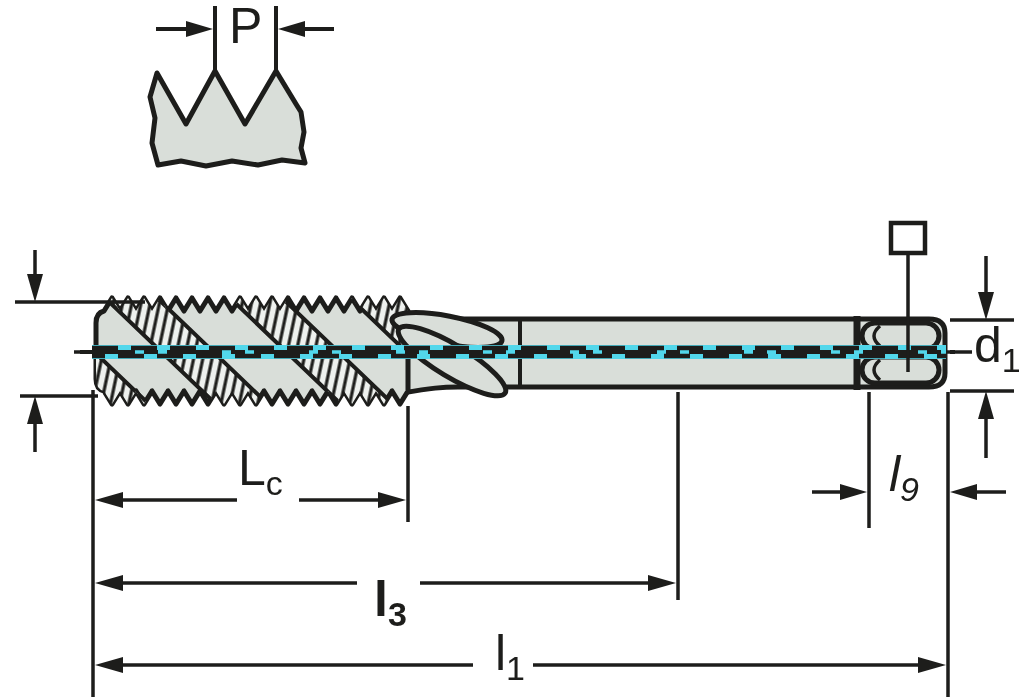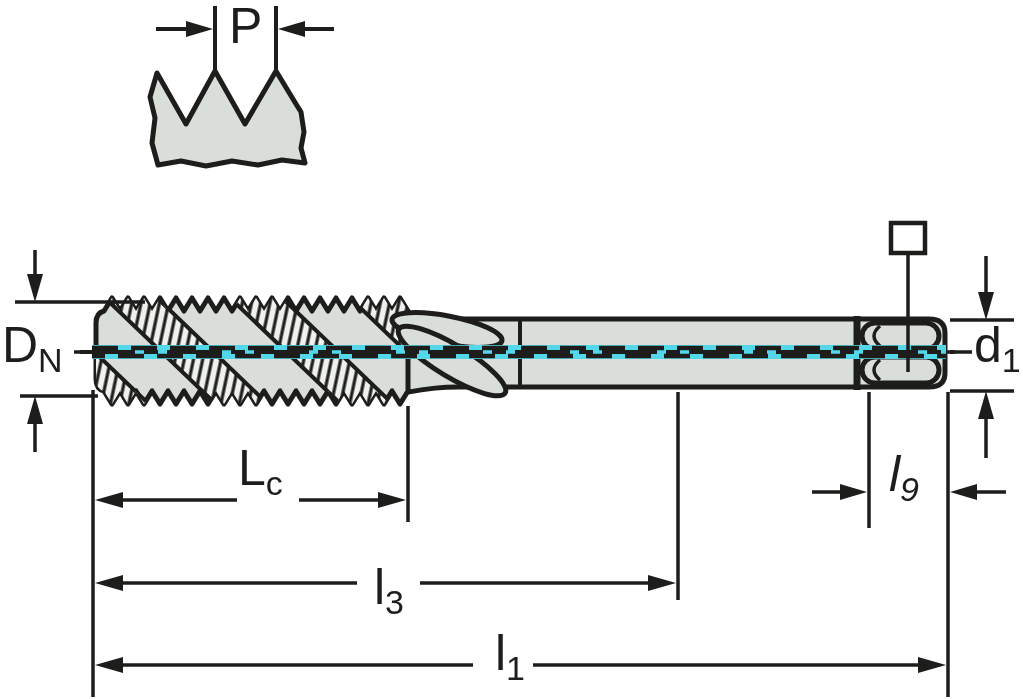--- a/index.html
+++ b/index.html
@@ -148,33 +148,30 @@
     <polygon points="867,492 840,484 840,500" stroke="none"></polygon>
     <line x1="977" y1="492" x2="1006" y2="492"></line>
     <polygon points="950,492 977,484 977,500" stroke="none"></polygon>
   </g>
 </svg>
 
 <div class="dim-label" style="left:229px;top:1px;">
   <span class="main">P</span><span class="sub"></span>
 </div>
 
-<div class="dim-label" style="left:2px;top:320px;">
-  <span class="main">D</span><span class="sub">N</span>
-</div>
 
 <div class="dim-label" style="left:974px;top:320px;text-align:right;">
   <span class="main">d</span><span class="sub">1</span>
 </div>
 
 <div class="dim-label" style="left:238px;top:443px;">
   <span class="main">L</span><span class="sub">c</span>
 </div>
 
-<div class="dim-label" style="left:374px;top:562px;">
+<div class="dim-label" style="left:374px;top:574px;font-weight:bold;">
   <span class="main">l</span><span class="sub">3</span>
 </div>
 
 <div class="dim-label" style="left:495px;top:628px;text-align:center;">
   <span class="main">l</span><span class="sub">1</span>
 </div>
 
 <div class="dim-label" style="left:889px;top:449px;font-style:italic;">
   <span class="main">l</span><span class="sub">9</span>
 </div>

